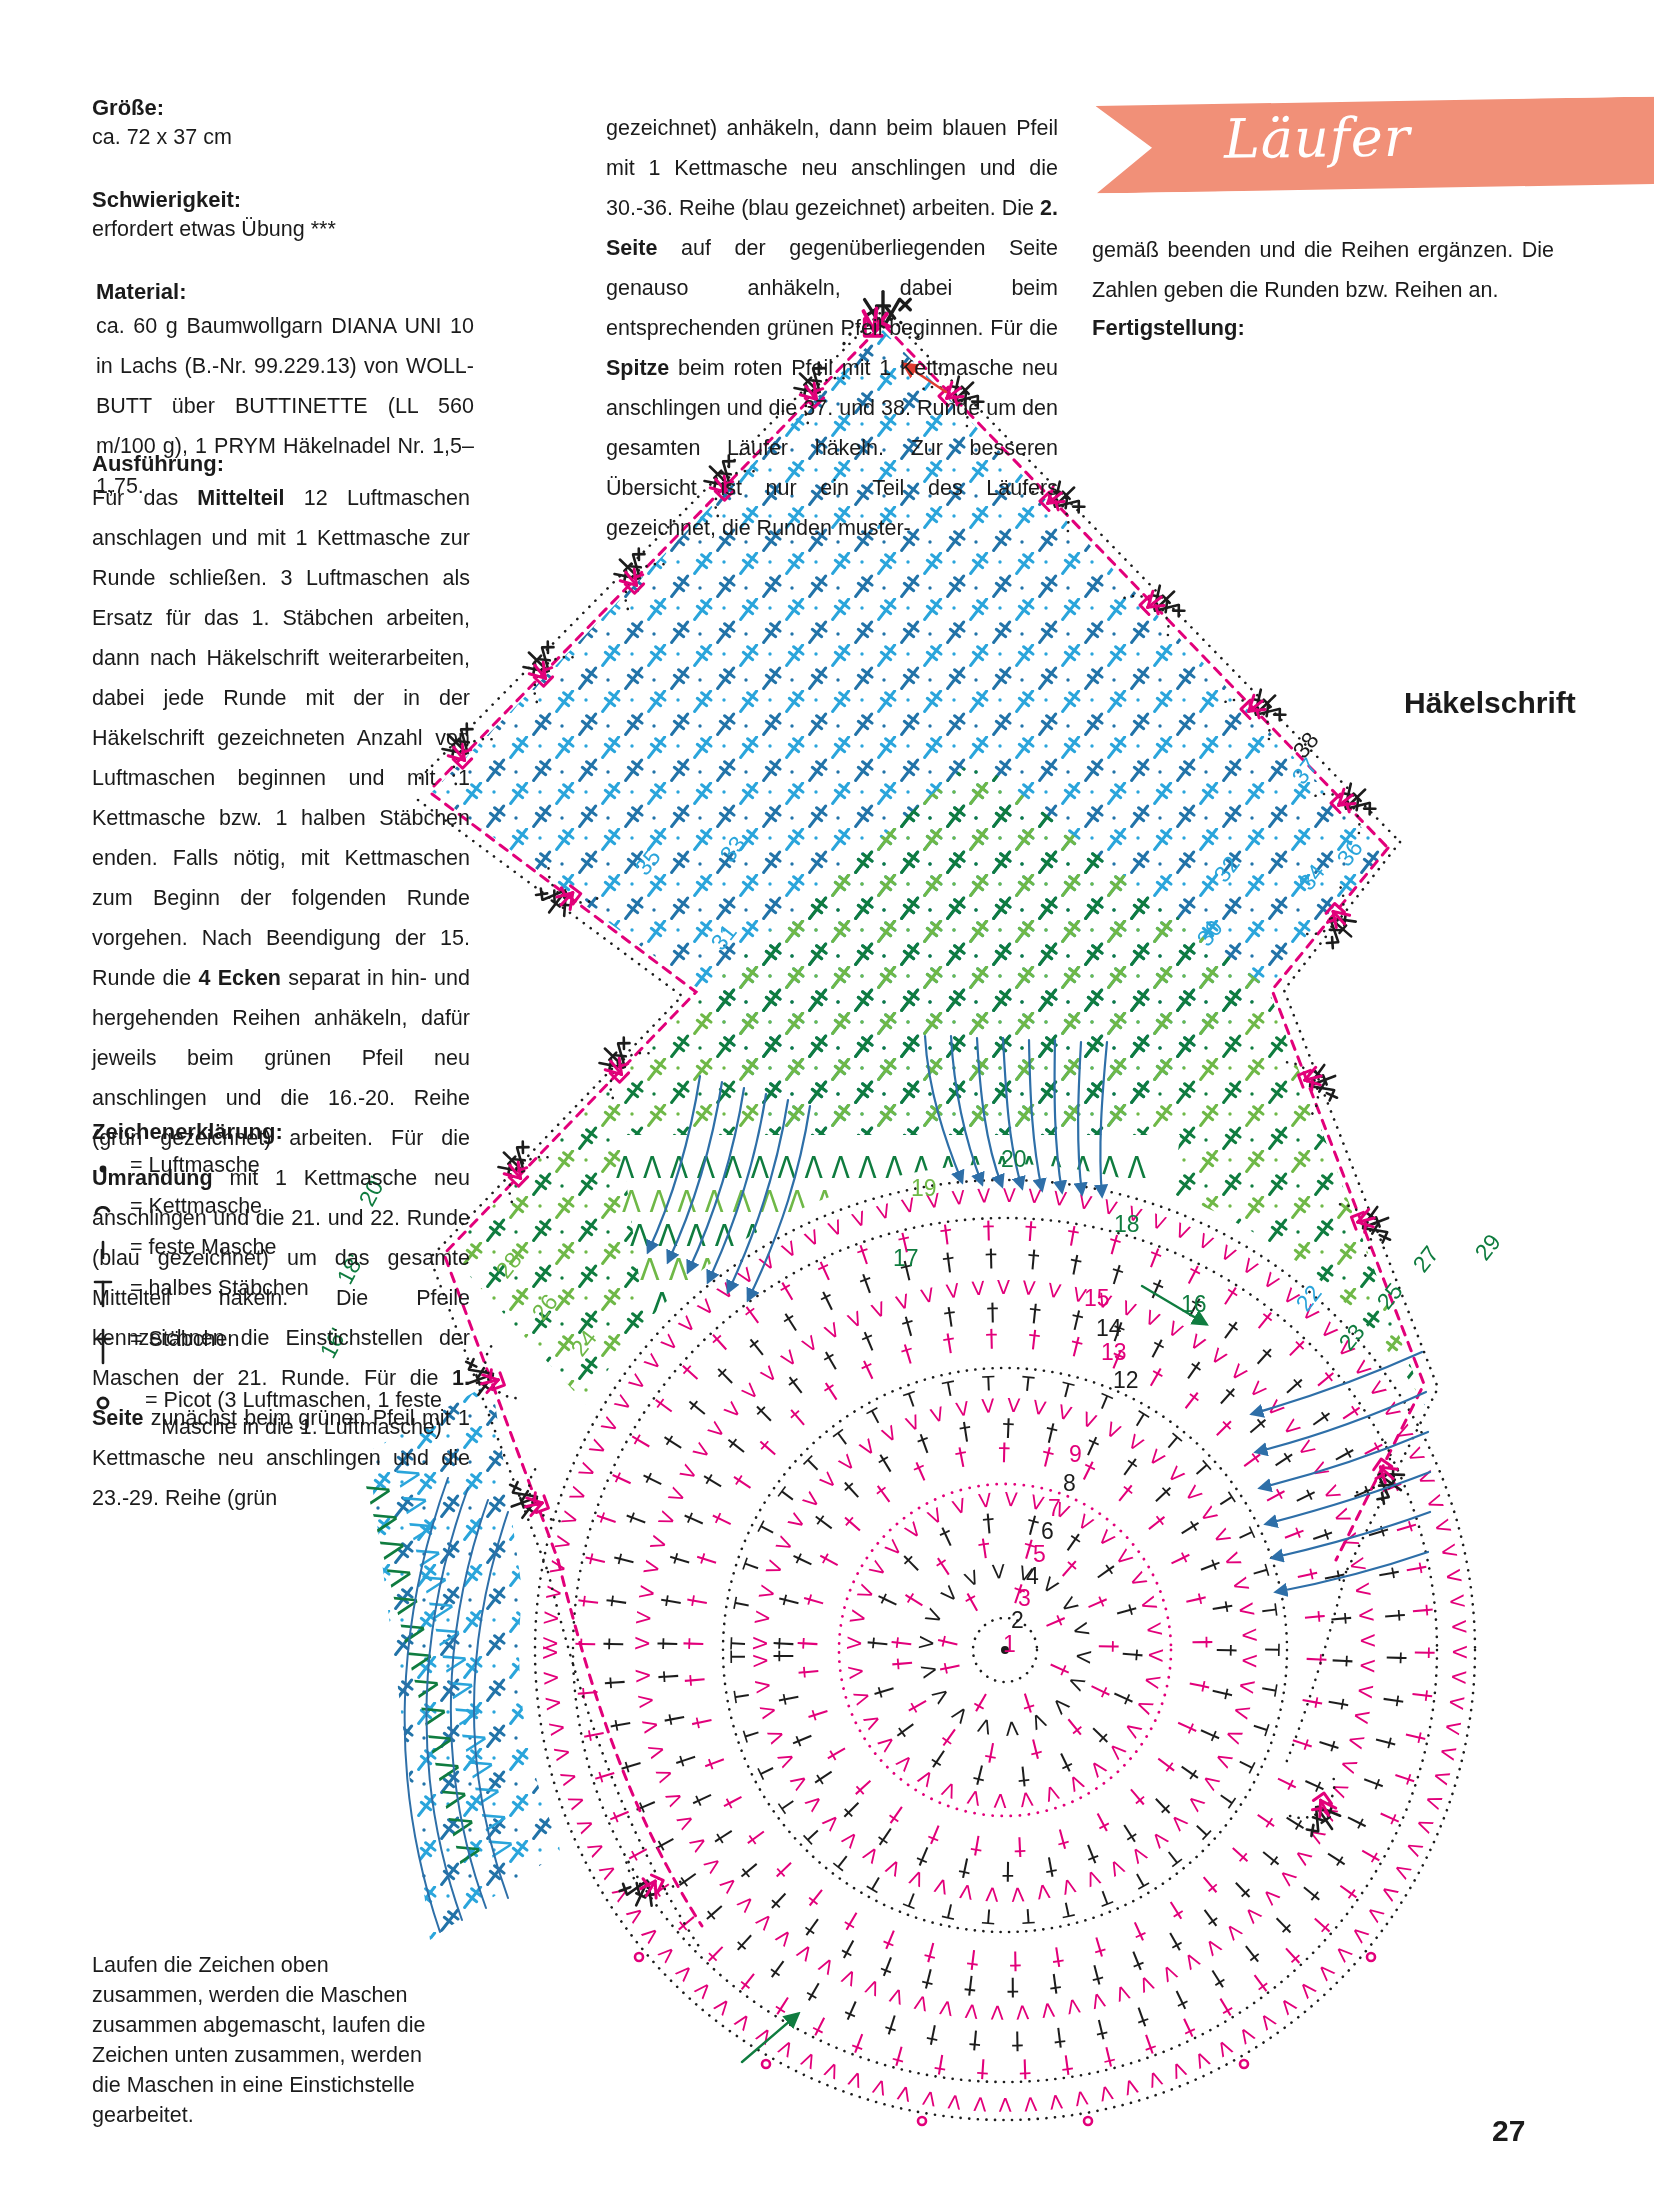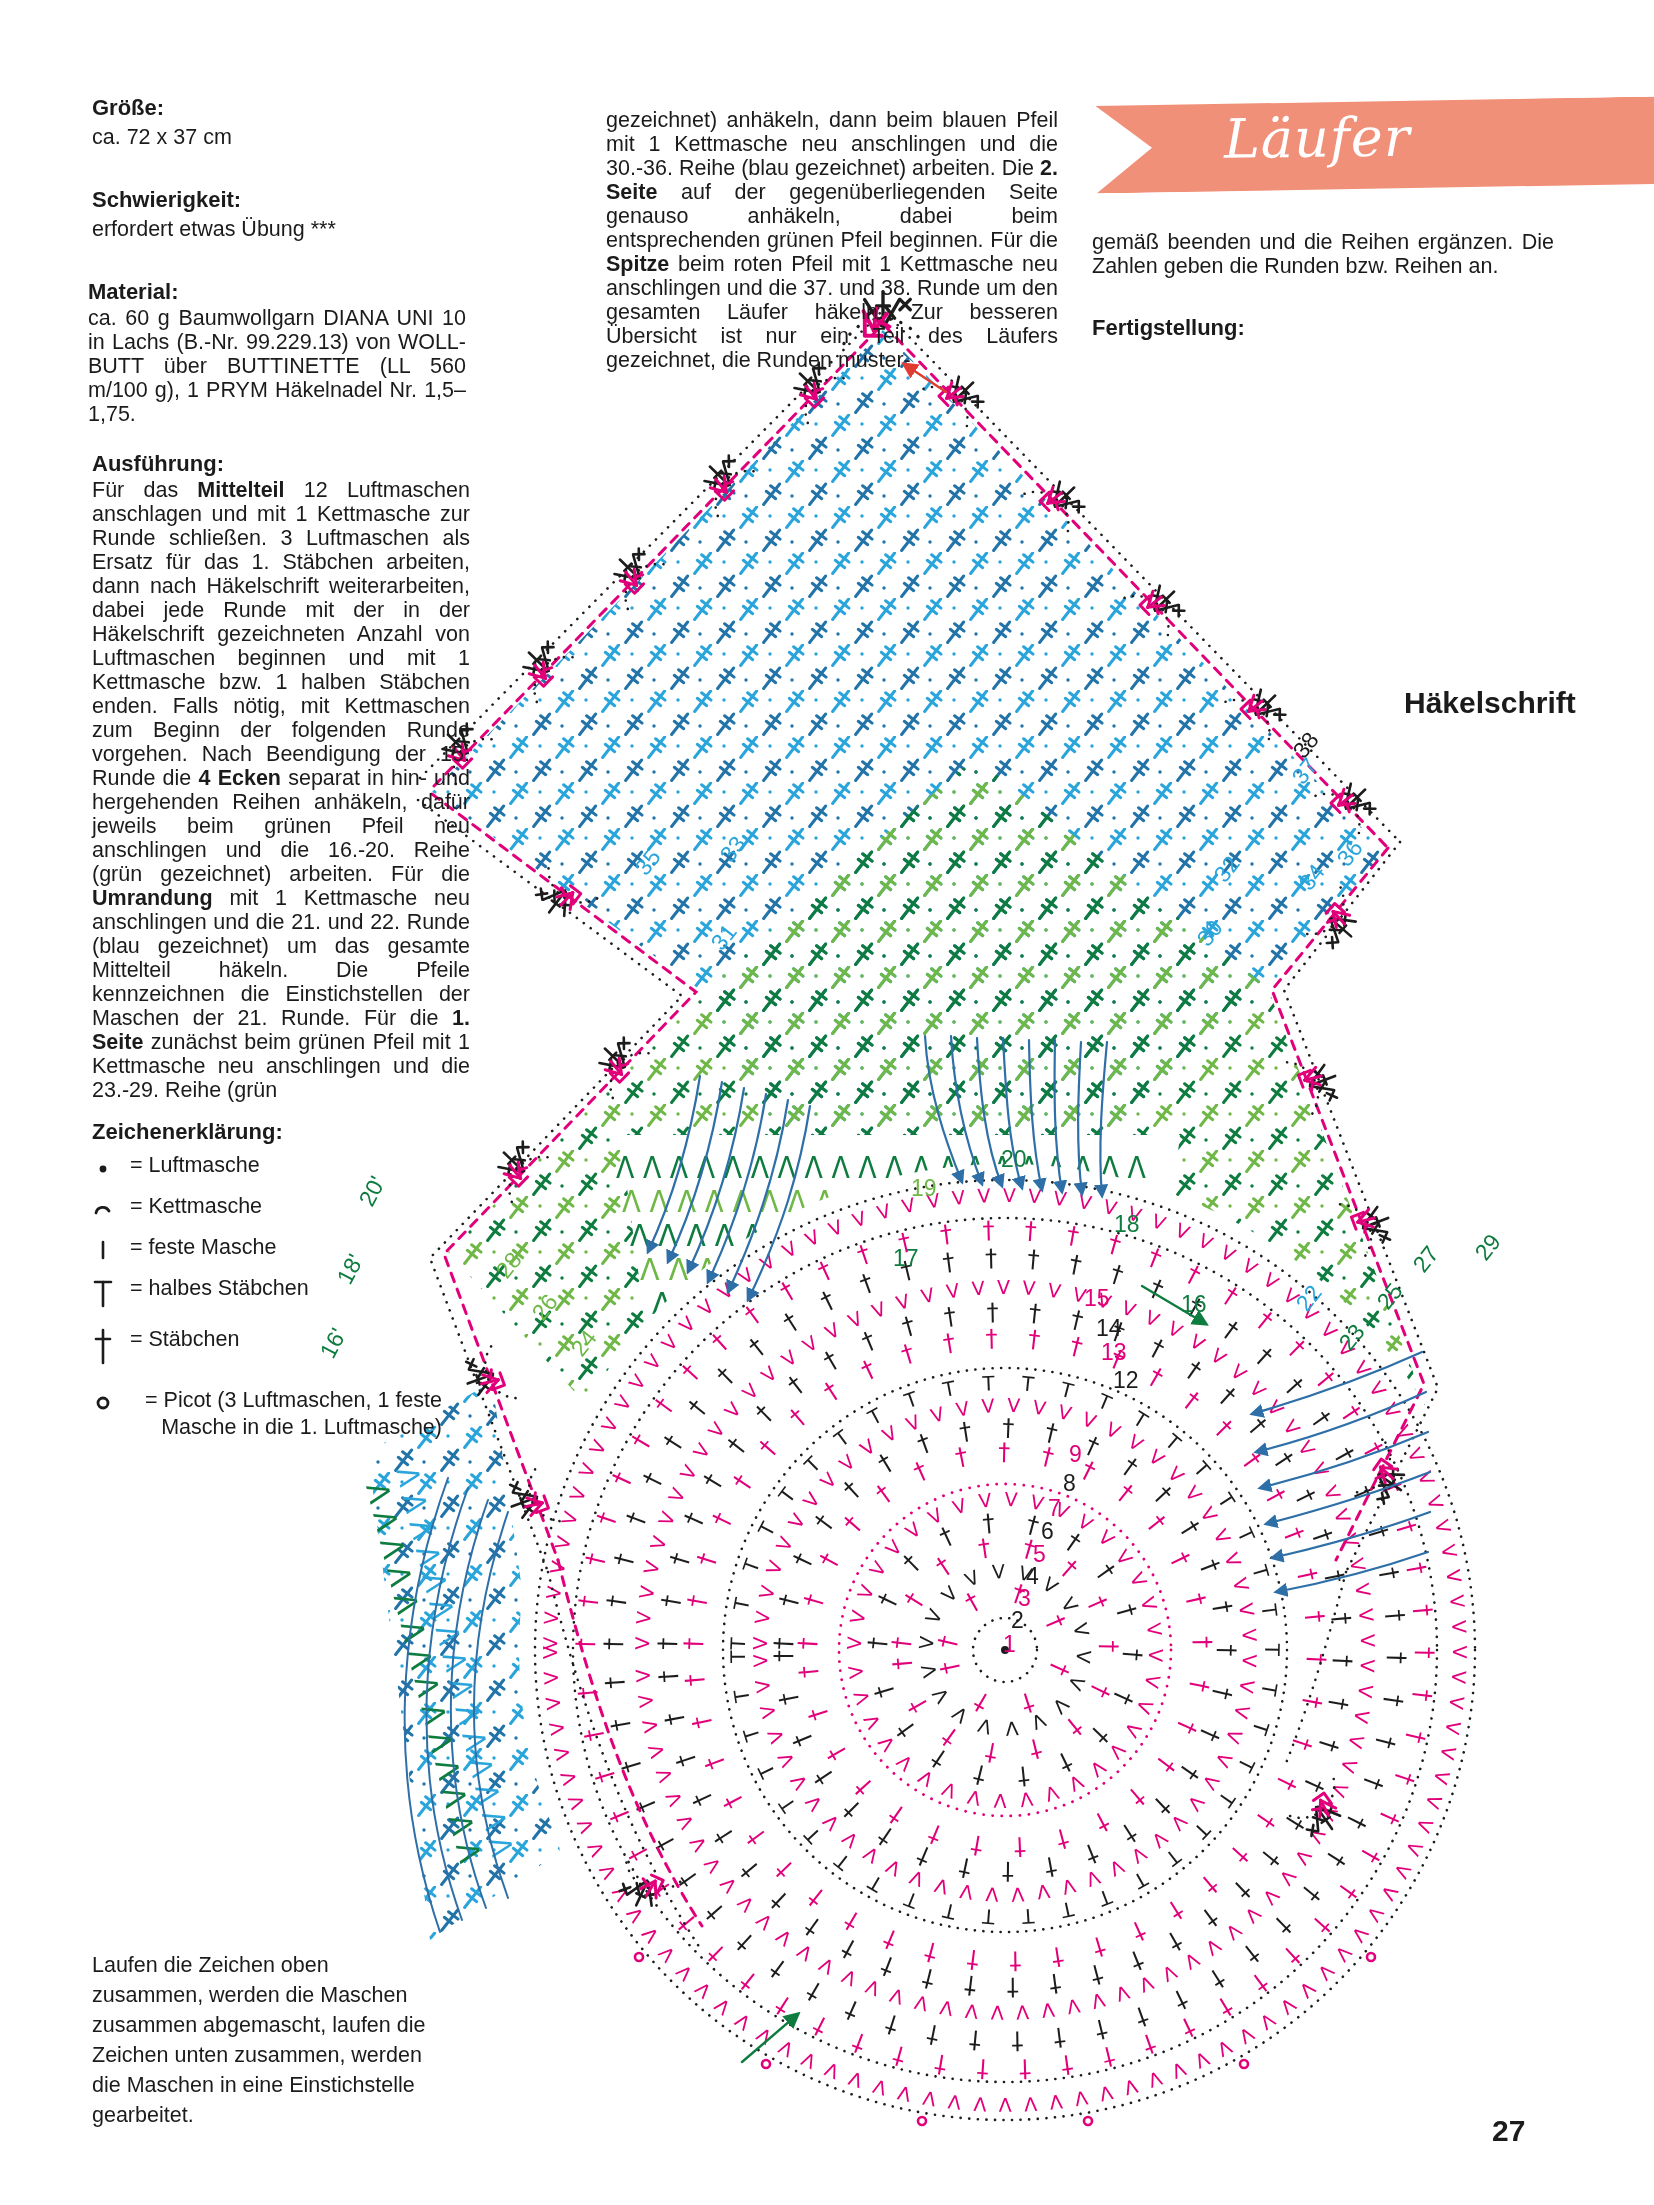--- a/index.html
+++ b/index.html
@@ -1,20 +1,20 @@
 <!DOCTYPE html>
 <html><head>
 <meta charset="utf-8">
 <style>
   html,body{margin:0;padding:0;background:#fff;}
   #page{position:relative;width:1654px;height:2205px;background:#fff;overflow:hidden;
         font-family:"Liberation Sans",sans-serif;color:#1b1b1b;}
   .blk{position:absolute;}
   .hd{font-weight:bold;font-size:22px;line-height:28px;}
-  .tx{font-size:21.5px;line-height:24px;text-align:justify;}
+  .tx{font-size:21.5px;line-height:40px;text-align:justify;}
   .tx-rag{font-size:21.5px;line-height:30px;}
   .b{font-weight:bold;}
   
   #banner{position:absolute;left:1096px;top:100px;width:560px;height:90px;
           transform:rotate(-0.7deg);}
   #banner .ribbon{width:100%;height:100%;background:#F19078;
           clip-path:polygon(0 3%,100% 0,100% 97%,0 100%,10% 50%);}
   #banner .t{position:absolute;left:128px;top:6px;color:#fff;
           font-family:"DejaVu Serif",serif;font-style:italic;font-size:54px;letter-spacing:1px;}
   
@@ -302,21 +302,21 @@
   <div class="blk" style="left:92px;top:94px;width:376px">
     <div class="hd">Größe:</div>
     <div class="tx-rag">ca. 72 x 37 cm</div>
   </div>
 
   <div class="blk" style="left:92px;top:186px;width:376px">
     <div class="hd">Schwierigkeit:</div>
     <div class="tx-rag">erfordert etwas Übung ***</div>
   </div>
 
-  <div class="blk" style="left:88px;top:278px;width:378px">
+  <div class="blk" style="left:96px;top:278px;width:378px">
     <div class="hd">Material:</div>
     <div class="tx">ca. 60 g Baumwollgarn DIANA UNI 10 in Lachs (B.-Nr. 99.229.13) von WOLL-BUTT über BUTTINETTE (LL 560 m/100 g), 1 PRYM Häkelnadel Nr. 1,5–1,75.</div>
   </div>
 
   <div class="blk" style="left:92px;top:450px;width:378px">
     <div class="hd">Ausführung:</div>
     <p class="tx" style="margin:0"><span>Für das </span><span class="b">Mittelteil</span><span> 12 Luftmaschen anschlagen und mit 1 Kettmasche zur Runde schließen. 3 Luftmaschen als Ersatz für das 1. Stäbchen arbeiten, dann nach Häkelschrift weiterarbeiten, dabei jede Runde mit der in der Häkelschrift gezeichneten Anzahl von Luftmaschen beginnen und mit 1 Kettmasche bzw. 1 halben Stäbchen enden. Falls nötig, mit Kettmaschen zum Beginn der folgenden Runde vorgehen. Nach Beendigung der 15. Runde die </span><span class="b">4 Ecken</span><span> separat in hin- und hergehenden Reihen anhäkeln, dafür jeweils beim grünen Pfeil neu anschlingen und die 16.-20. Reihe (grün gezeichnet) arbeiten. Für die </span><span class="b">Umrandung</span><span> mit 1 Kettmasche neu anschlingen und die 21. und 22. Runde (blau gezeichnet) um das gesamte Mittelteil häkeln. Die Pfeile kennzeichnen die Einstichstellen der Maschen der 21. Runde. Für die </span><span class="b">1. Seite</span><span> zunächst beim grünen Pfeil mit 1 Kettmasche neu anschlingen und die 23.-29. Reihe (grün</span></p>
   </div>
 
   <div class="blk" style="left:92px;top:1118px;width:350px">

